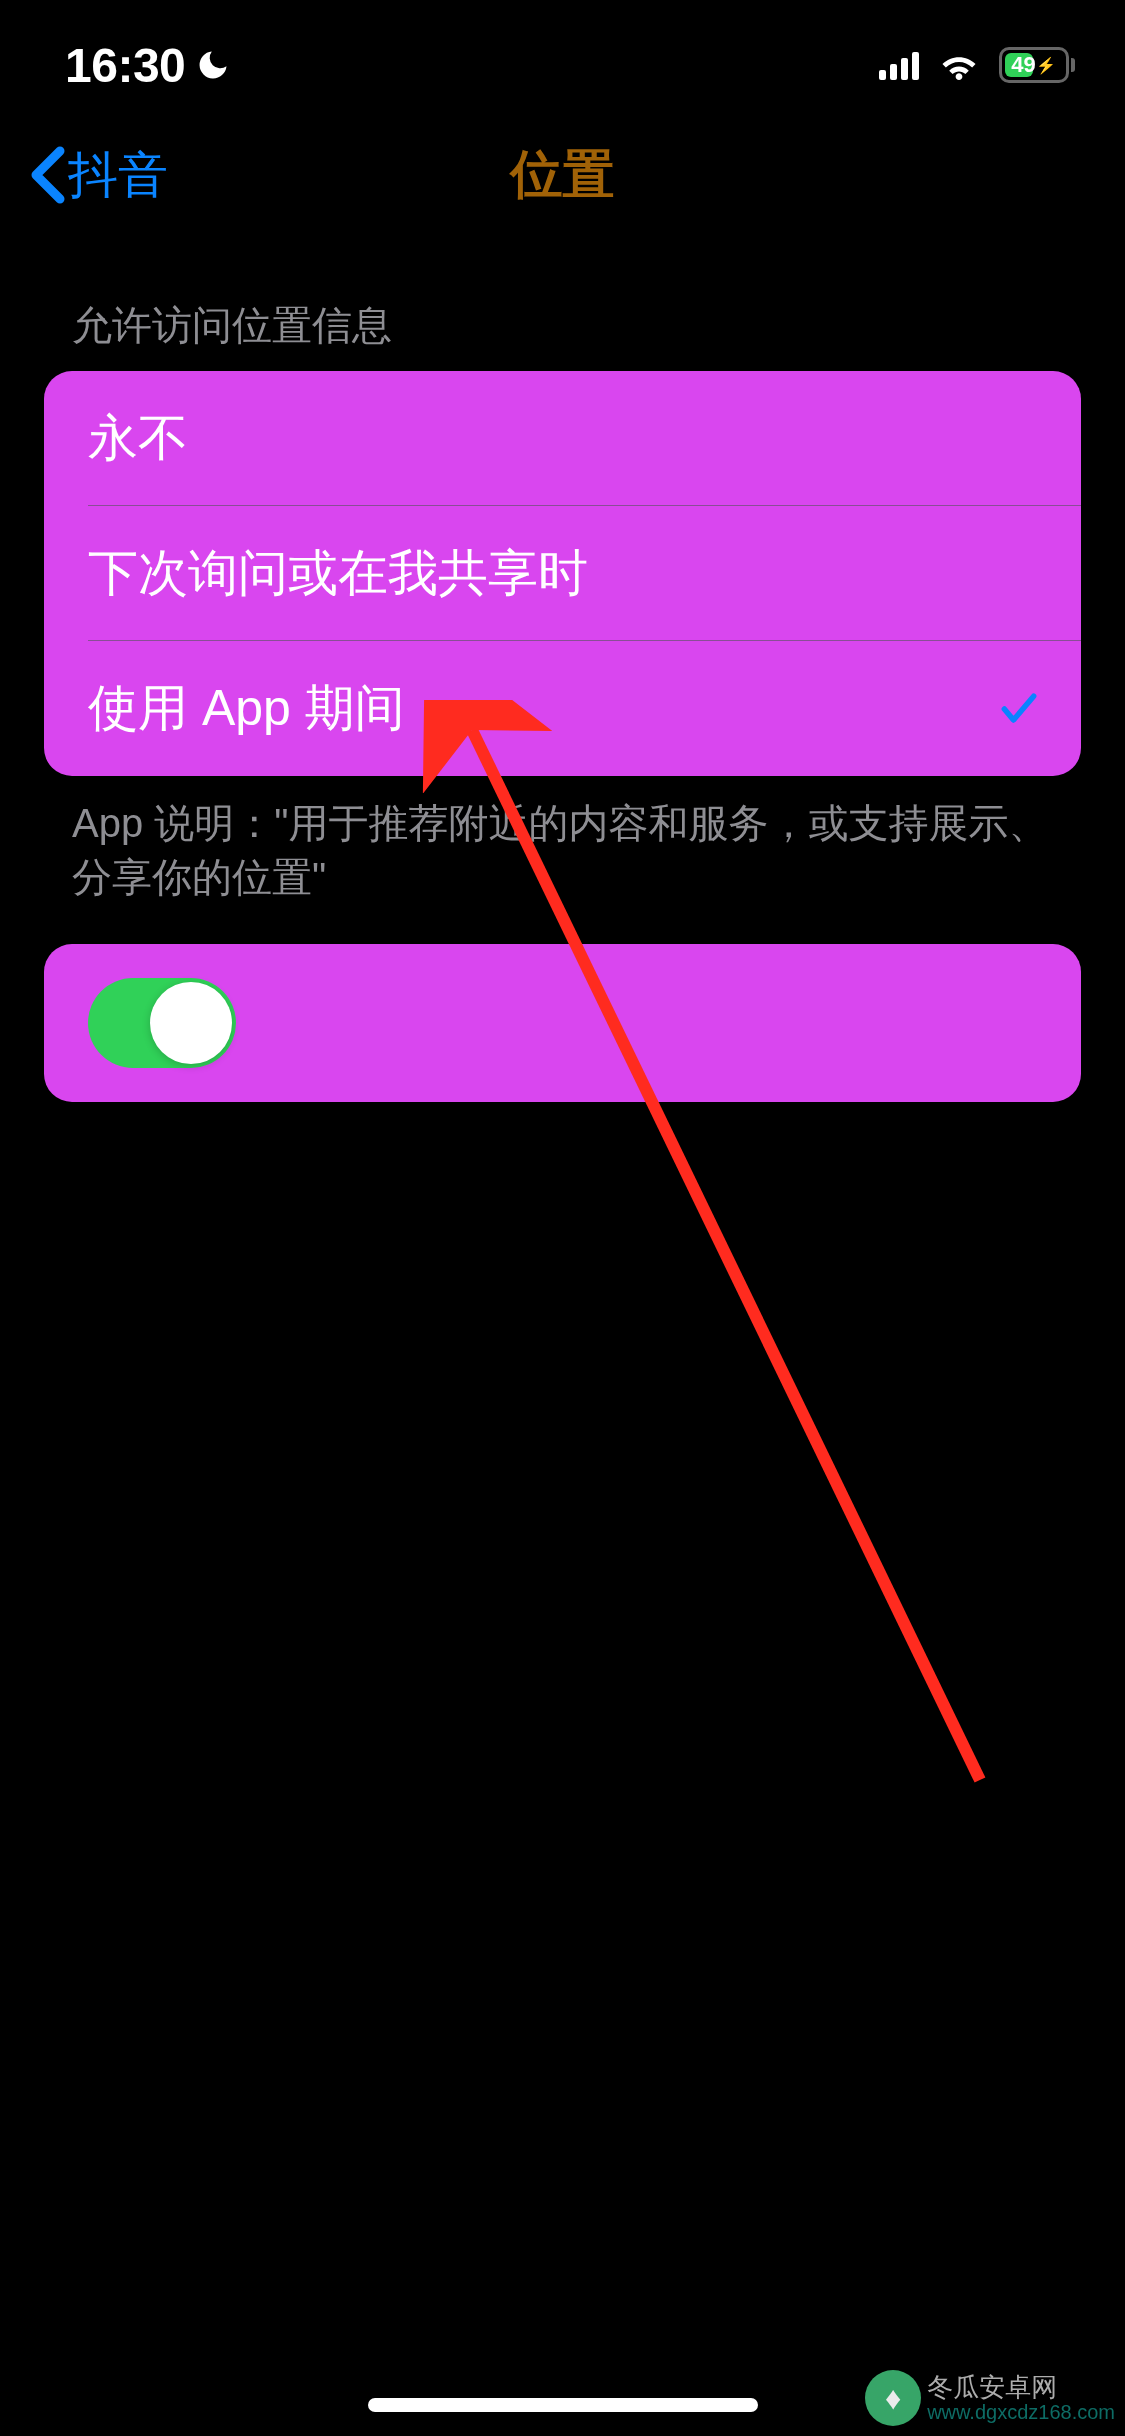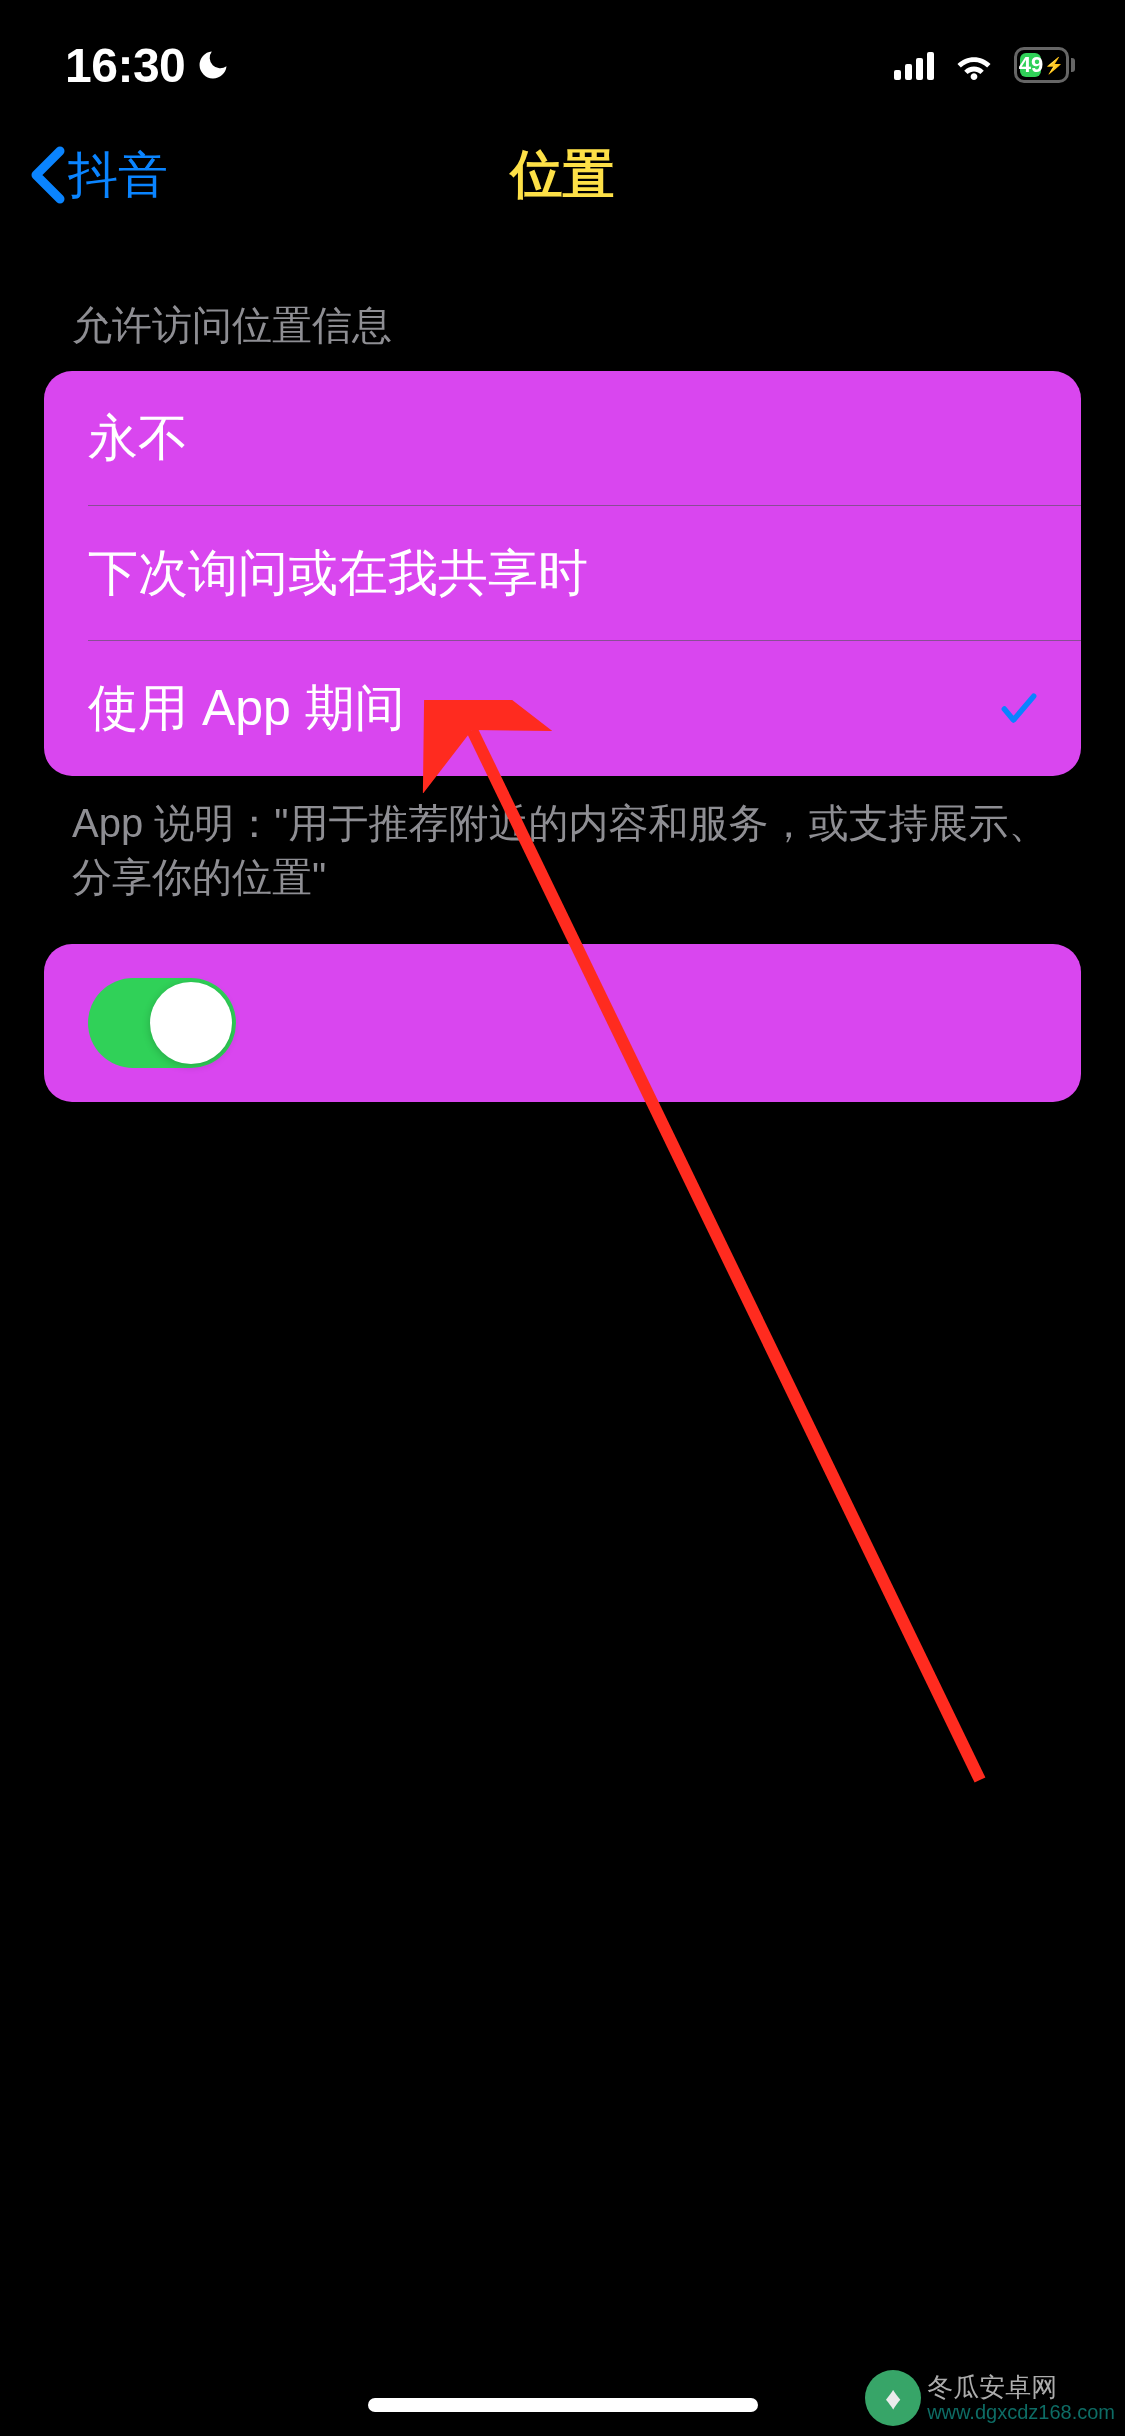--- a/index.html
+++ b/index.html
@@ -60,21 +60,21 @@
     .sb4 { height: 28px; }
     .wifi-icon {
       width: 44px;
       height: 32px;
     }
     .battery {
       display: flex;
       align-items: center;
     }
     .battery-body {
-      width: 55px;
+      width: 70px;
       height: 36px;
       border: 3px solid rgba(255,255,255,0.4);
       border-radius: 10px;
       position: relative;
       display: flex;
       align-items: center;
       padding: 3px;
     }
     .battery-fill {
       height: 100%;
@@ -122,21 +122,21 @@
     }
     .chevron-back {
       width: 36px;
       height: 60px;
       margin-right: 2px;
     }
     .nav-title {
       position: absolute;
       left: 50%;
       transform: translateX(-50%);
-      color: #fde047;
+      color: #a16207;
       font-size: 52px;
       font-weight: 600;
     }
 
     .content {
       padding: 40px 44px 0;
     }
     .section-header {
       color: #8e8e93;
       font-size: 40px;

